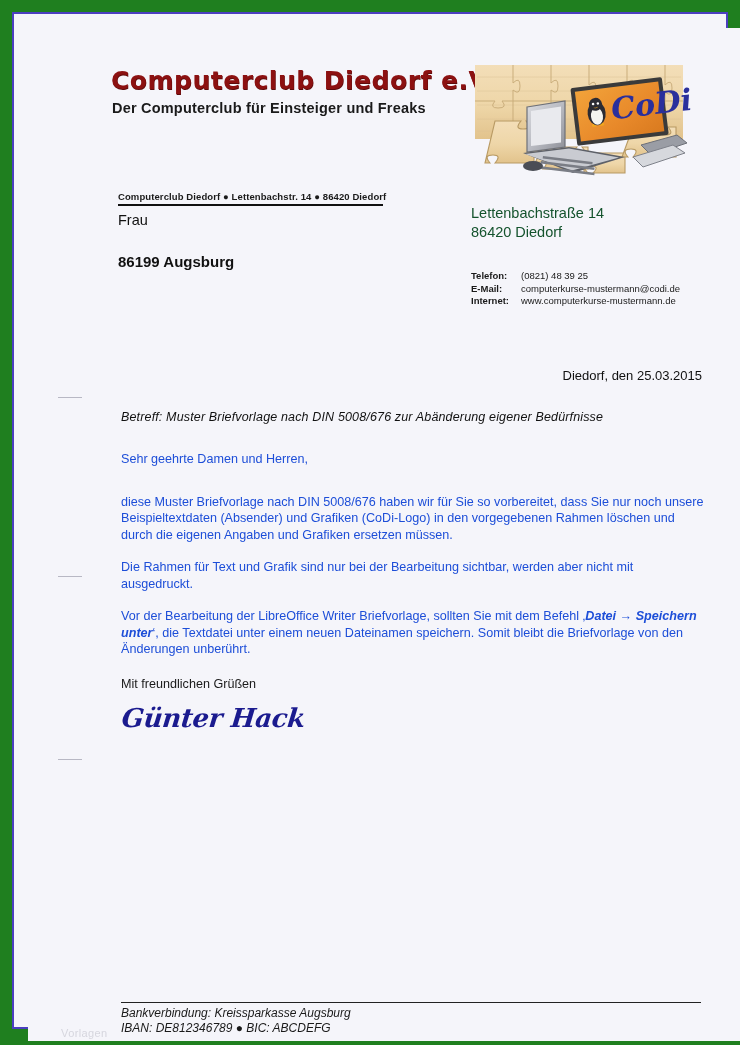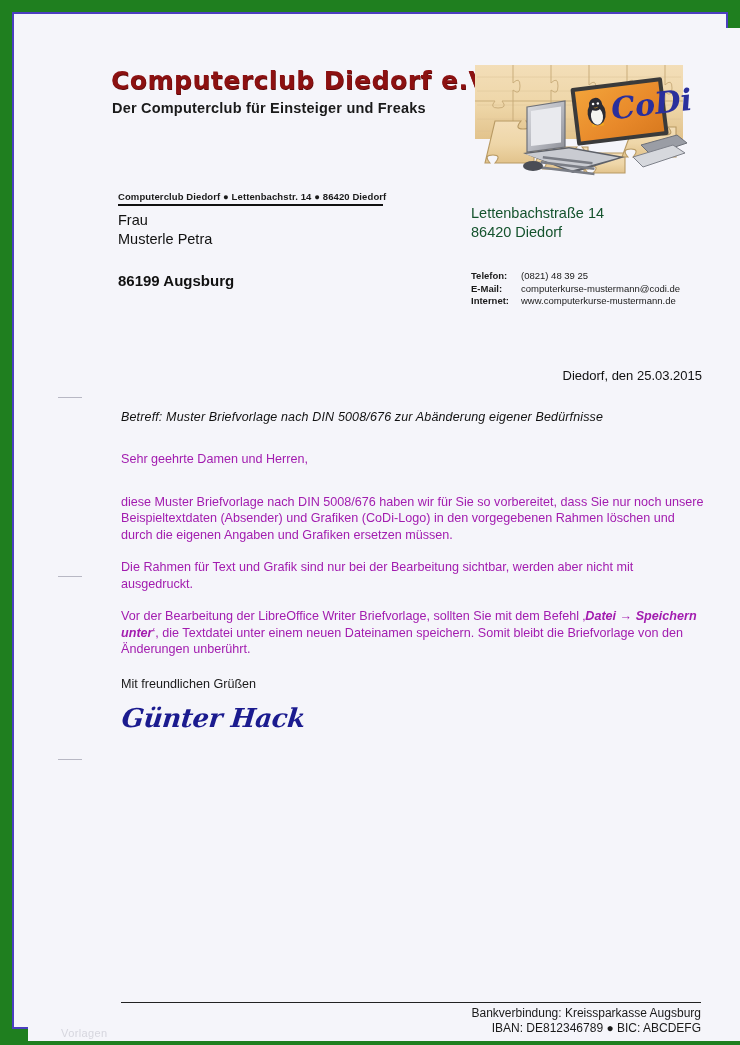--- a/index.html
+++ b/index.html
@@ -146,21 +146,21 @@
     white-space: nowrap;
     letter-spacing: 0.15px;
   }
 
   
   #body-block {
     position: absolute;
     left: 93px; top: 423px;
     width: 583px;
     font-size: 12.6px;
-    color: #a21caf;
+    color: #1d4ed8;
     line-height: 16.5px;
   }
   #body-block p { margin: 0; }
   #body-block .sp-lg { height: 26px; }
   #body-block .sp-md { height: 16px; }
   #body-block b { font-weight: bold; font-style: italic; }
 
   
   #closing {
     position: absolute;
@@ -184,24 +184,25 @@
   #footer-rule {
     position: absolute;
     left: 93px; top: 974px;
     width: 580px; height: 1.4px;
     background: #222;
   }
   #footer-text {
     position: absolute;
     left: 93px; top: 978px;
     width: 580px;
-    text-align: right;
+    text-align: left;
     font-size: 12px;
     color: #1a1a1a;
     line-height: 15px;
+    font-style: italic;
   }
 
   
   #watermark {
     position: absolute;
     left: 33px; top: 999px;
     font-size: 11px;
     color: #d6d6de;
     letter-spacing: 0.4px;
   }
@@ -299,21 +300,20 @@
             <path d="M168,96 l40,-12 l12,8 l-42,14 z" fill="#d6d8dd" stroke="#7e818a" stroke-width="1"></path>
           </g>
         </svg>
       </div>
 
       <div id="sender-line">Computerclub Diedorf ● Lettenbachstr. 14 ● 86420 Diedorf</div>
       <div id="sender-rule"></div>
 
       <div id="recipient">
         <div>Frau</div>
-        <div>Musterle Petra</div>
         <div class="gap"></div>
         <div class="gap"></div>
         <div class="city">86199 Augsburg</div>
       </div>
 
       <div id="addr-right">
         <div>Lettenbachstraße 14</div>
         <div>86420 Diedorf</div>
       </div>
 

